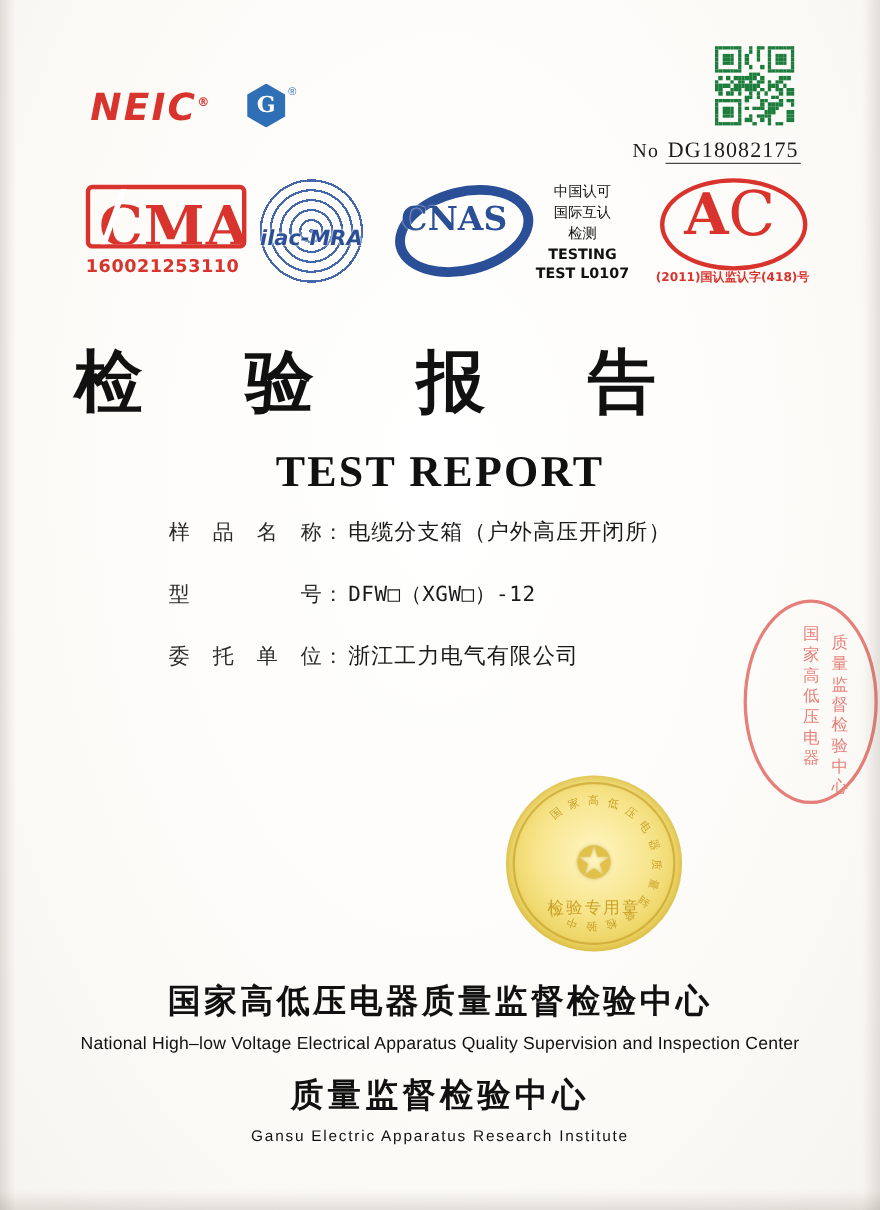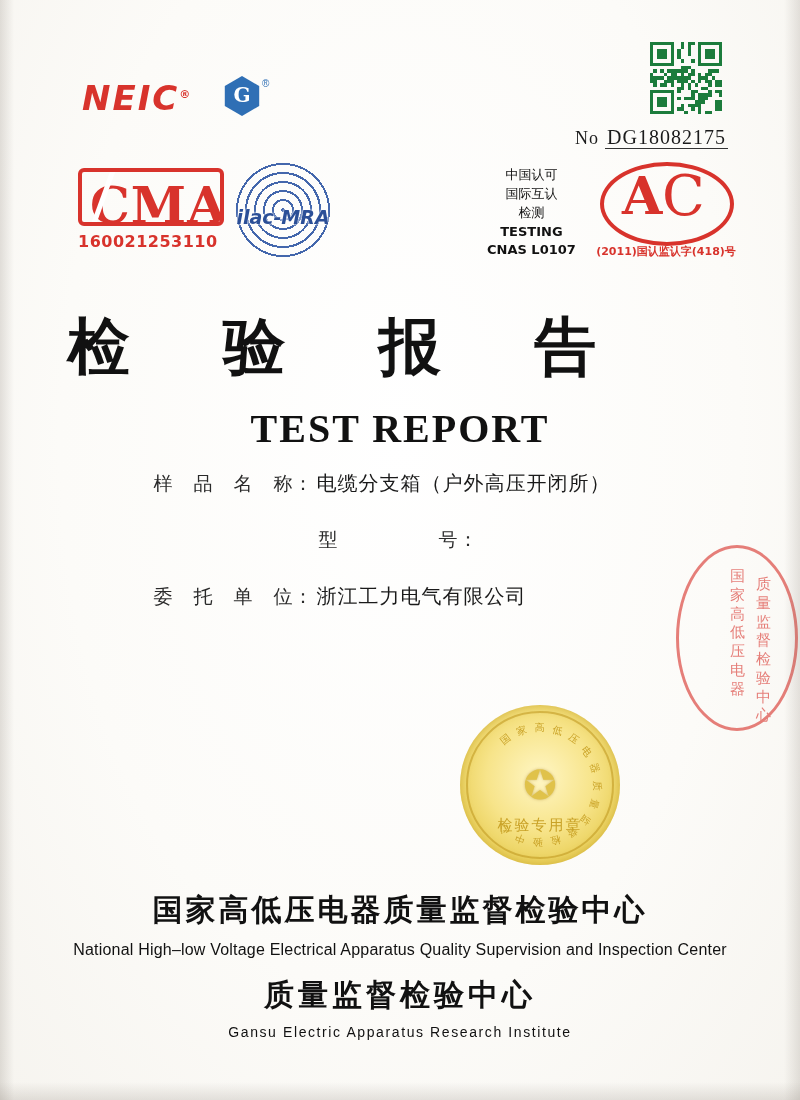--- a/index.html
+++ b/index.html
@@ -712,27 +712,31 @@
       <div class="slash"></div>
     </div>
     <div class="num">160021253110</div>
   </div>
 
   <div class="ilac">
     <div class="globe"></div>
     <div class="band">ilac-MRA</div>
   </div>
 
+  <div class="cnas">
+    <div class="ring"></div>
+    <div class="word">CNAS</div>
+  </div>
 
   <div class="cnas-txt">
     <div>中国认可</div>
     <div>国际互认</div>
     <div>检测</div>
     <div class="en">TESTING</div>
-    <div class="en">CNAS L0107</div>
+    <div class="en">TEST L0107</div>
   </div>
 
   <div class="cac">
     <div class="oval"></div>
     <div class="a">A</div>
     <div class="c2">C</div>
     <div class="sub">(2011)国认监认字(418)号</div>
   </div>
 
   <div class="title-cn">检 验 报 告</div>
@@ -742,20 +746,21 @@
 
     <div class="field-row">
       <div class="field-label">样品名称</div>
       <div class="field-colon">：</div>
       <div class="field-value">电缆分支箱（户外高压开闭所）</div>
     </div>
 
     <div class="field-row">
       <div class="field-label">型号</div>
       <div class="field-colon">：</div>
+      <div class="field-value mono">DFW□（XGW□）-12</div>
     </div>
 
     <div class="field-row">
       <div class="field-label">委托单位</div>
       <div class="field-colon">：</div>
       <div class="field-value">浙江工力电气有限公司</div>
     </div>
 
   </div>
 

